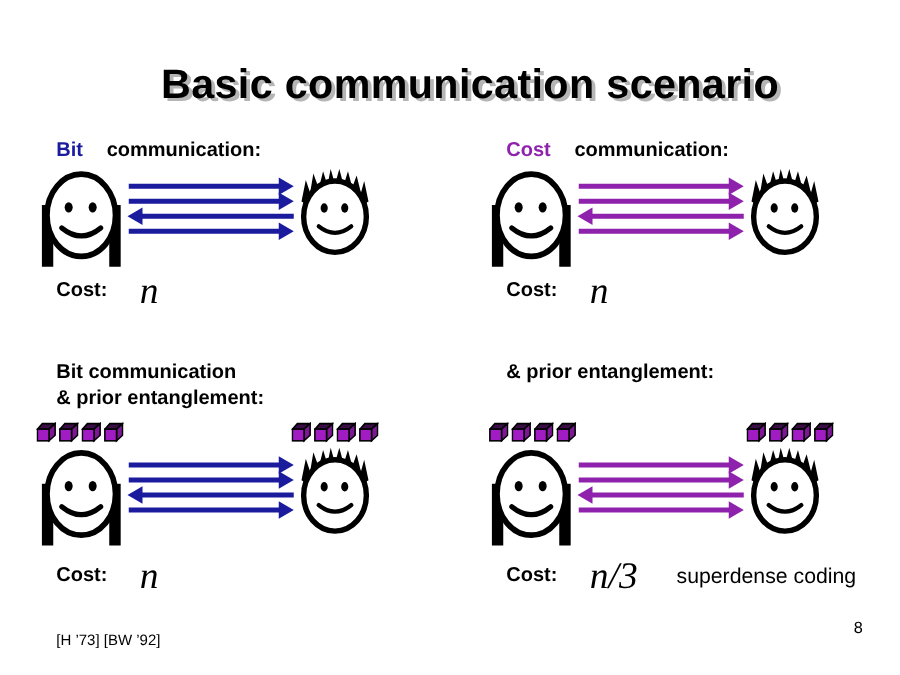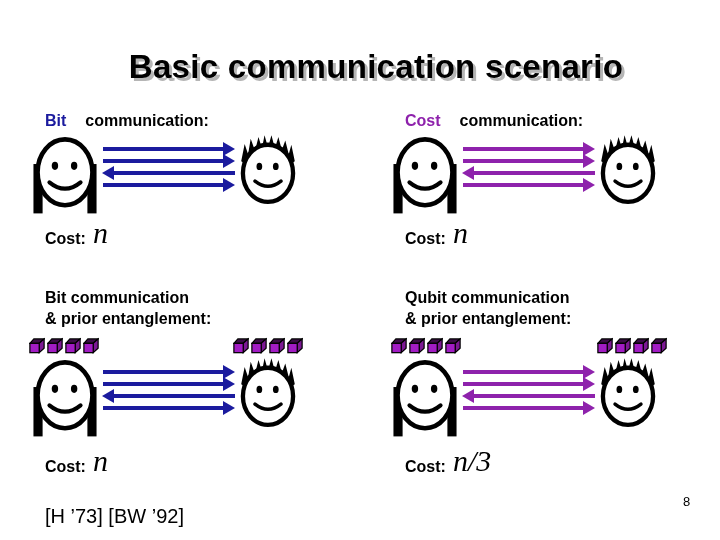--- a/index.html
+++ b/index.html
@@ -28,25 +28,25 @@
   .arrow.r::after{
     content:"";position:absolute;right:-11px;top:-5px;width:0;height:0;
     border-left:12px solid var(--c);border-top:7px solid transparent;border-bottom:7px solid transparent;
   }
   .arrow.l::before{
     content:"";position:absolute;left:-11px;top:-5px;width:0;height:0;
     border-right:12px solid var(--c);border-top:7px solid transparent;border-bottom:7px solid transparent;
   }
   .a1{top:17px}.a2{top:29px}.a3{top:41px}.a4{top:53px}
   .cubes{position:absolute;display:flex;gap:2px;}
-  .cost{position:absolute;display:flex;align-items:flex-end;white-space:nowrap;}
+  .cost{position:absolute;display:flex;align-items:center;white-space:nowrap;gap:19px;}
   .cost-label{font-size:16px;font-weight:700;}
   .cost-value{font-family:"Liberation Serif","DejaVu Serif",serif;font-style:italic;font-size:30px;margin-left:7px;line-height:1;}
   .cost-note{font-size:17px;margin-left:12px;}
-  .footer{position:absolute;left:45px;top:505px;font-size:20px;}
+  .footer{position:absolute;left:45px;top:505px;font-size:12px;}
   .pagenum{position:absolute;left:683px;top:494px;font-size:13px;}
   
   .cube-front{fill:var(--cube-front,#a21cc4);stroke:#000;stroke-width:1.4;}
   .cube-top{fill:var(--cube-top,#3a0d46);stroke:#000;stroke-width:1.4;}
   .cube-side{fill:var(--cube-side,#7c1894);stroke:#000;stroke-width:1.4;}
   .hidden-defs{position:absolute;width:0;height:0;overflow:hidden;}
 </style>
 </head>
 <body>
 
@@ -162,21 +162,20 @@
     <svg class="bob" width="64" height="78" viewBox="0 0 74 82">
         <use href="#sym-bob"></use>
       </svg>
   </div>
   <div class="cost" style="left:45px;top:446px">
     <span class="cost-label">Cost:</span>
     <span class="cost-value">n</span>
   </div>
 
   <div class="plabel" style="left:405px;top:287px">
-    <div>Qubit communication</div>
     <div>&amp; prior entanglement:</div>
   </div>
   <div class="cubes" style="left:391px;top:337px">
     <svg width="16" height="18" viewBox="0 0 18 19">
         <use href="#sym-cube"></use>
       </svg>
     <svg width="16" height="18" viewBox="0 0 18 19">
         <use href="#sym-cube"></use>
       </svg>
     <svg width="16" height="18" viewBox="0 0 18 19">
@@ -208,18 +207,19 @@
     <div class="arrow r a2"></div>
     <div class="arrow l a3"></div>
     <div class="arrow r a4"></div>
     <svg class="bob" width="64" height="78" viewBox="0 0 74 82">
         <use href="#sym-bob"></use>
       </svg>
   </div>
   <div class="cost" style="left:405px;top:446px">
     <span class="cost-label">Cost:</span>
     <span class="cost-value">n/3</span>
+    <span class="cost-note">superdense coding</span>
   </div>
 
   <div class="footer">[H ’73] [BW ’92]</div>
   <div class="pagenum">8</div>
 
 </div>
 
 </body></html>

